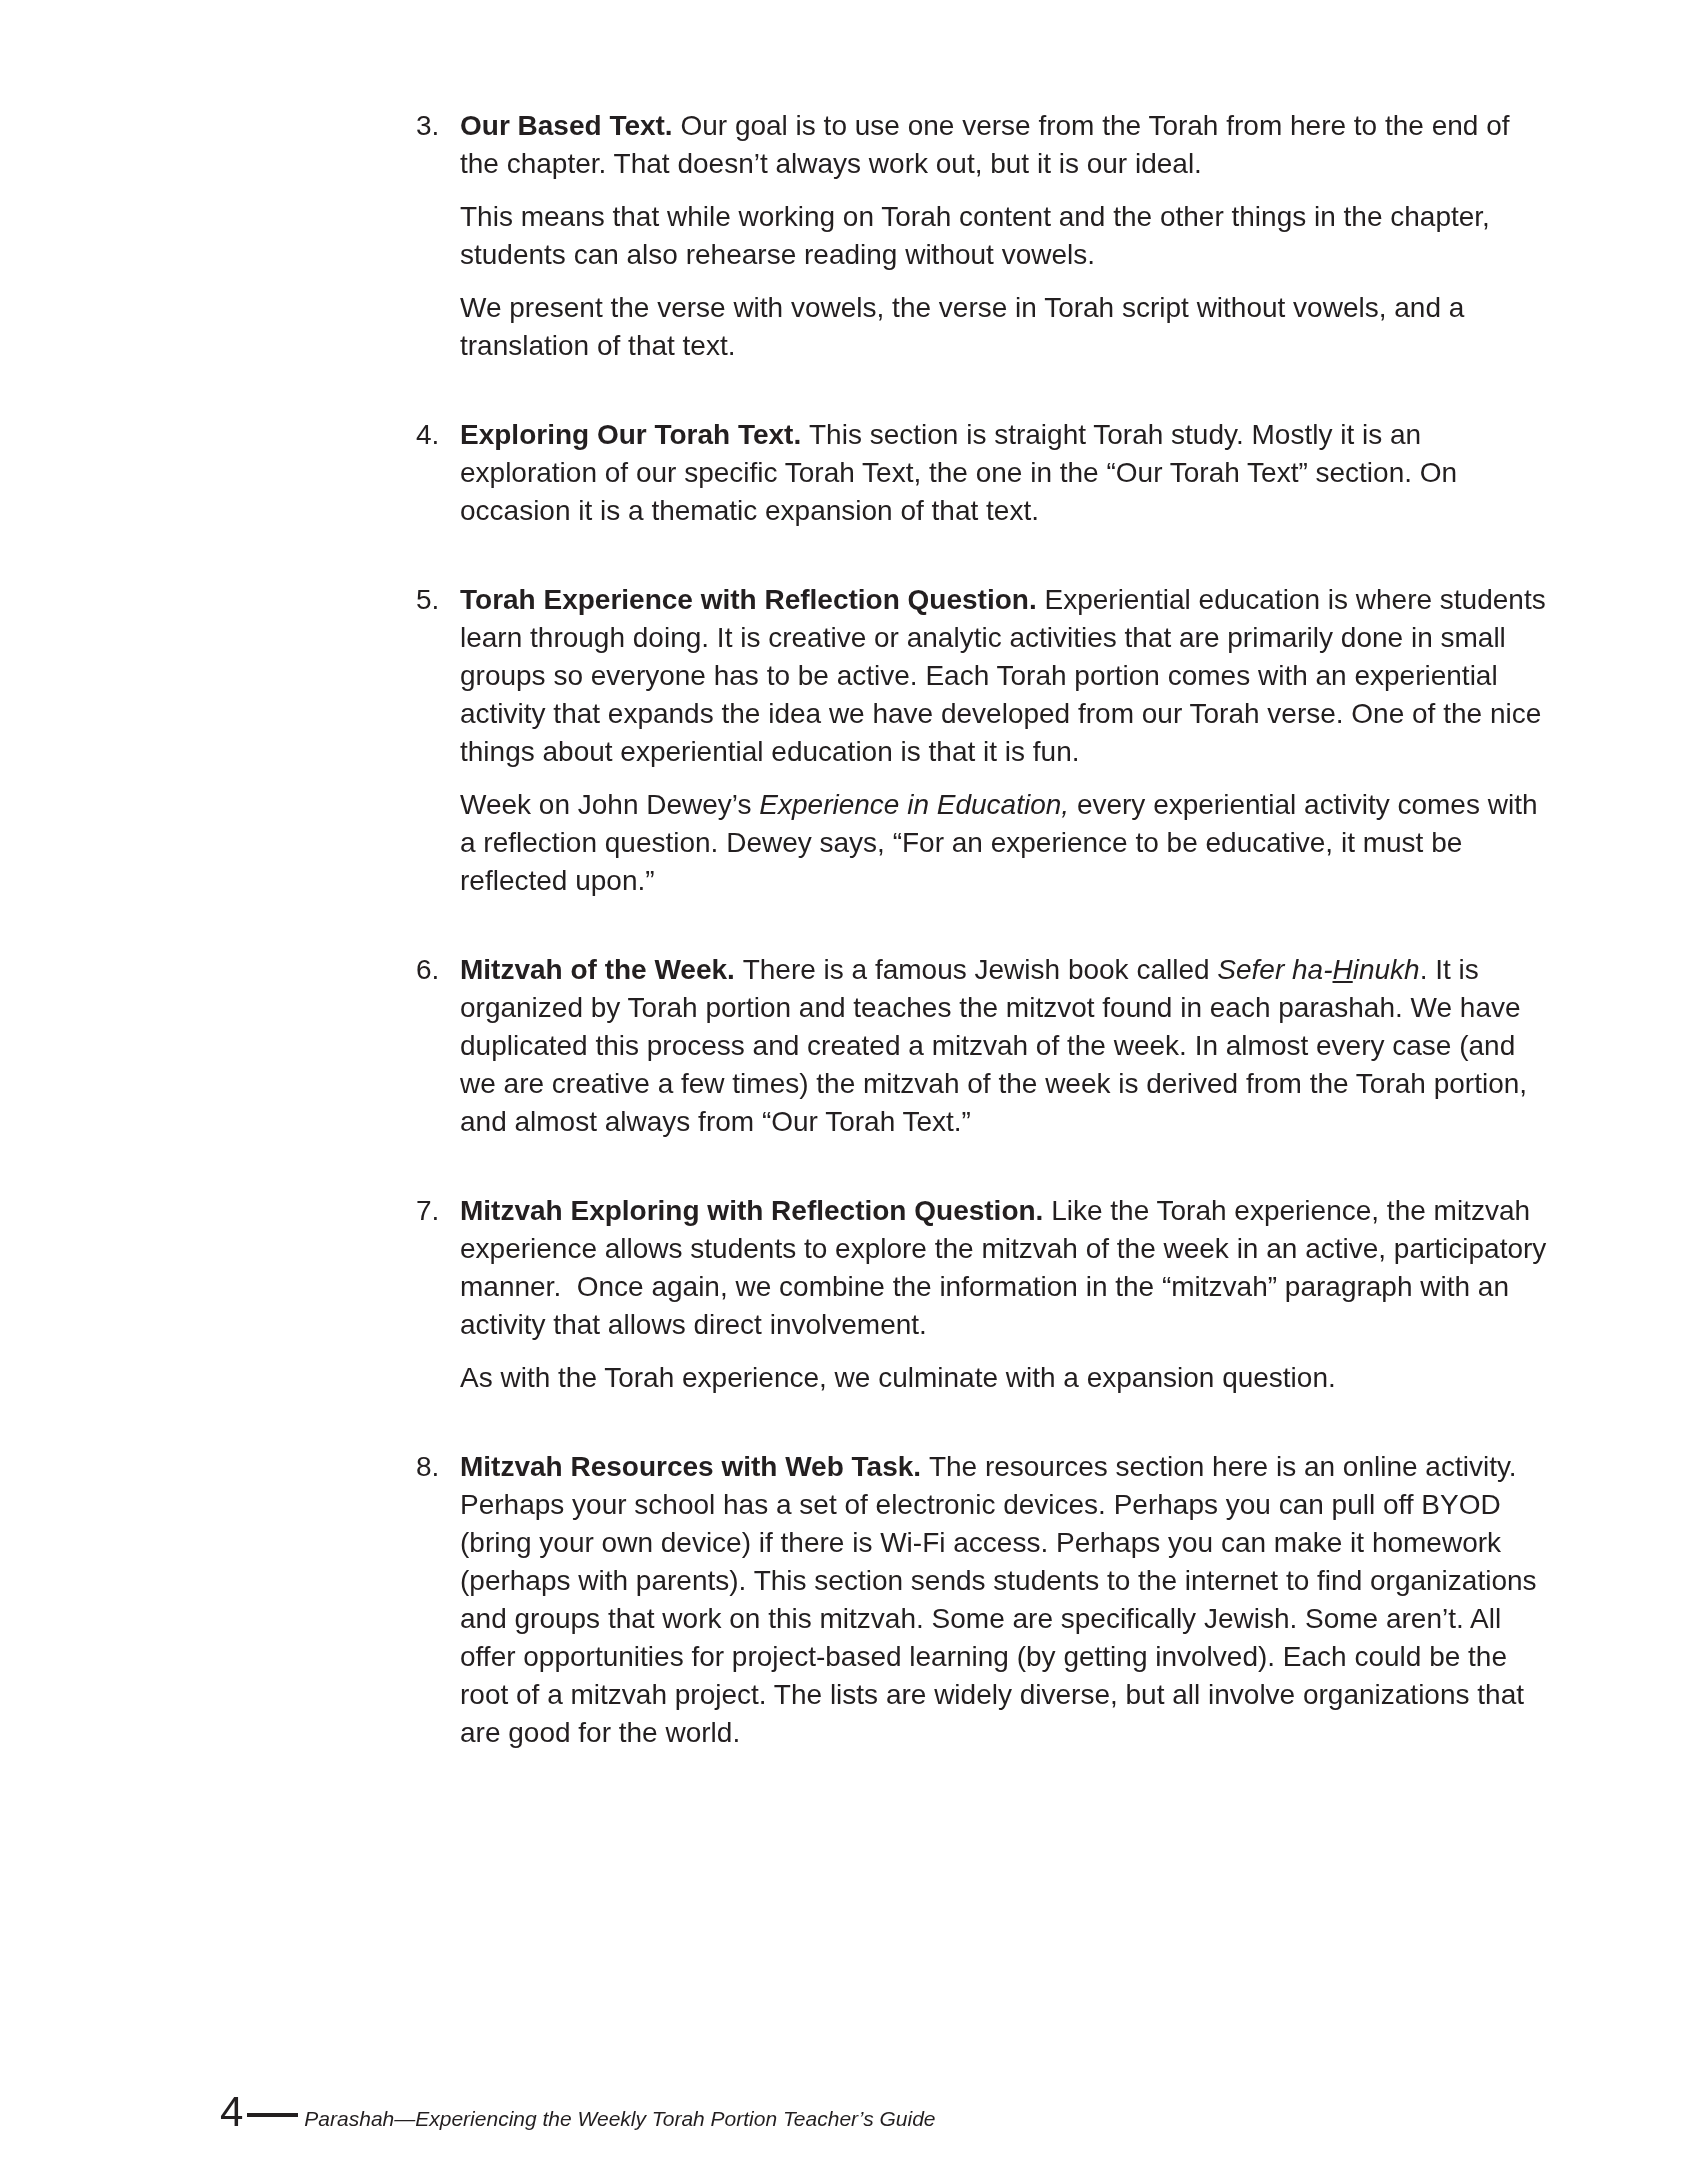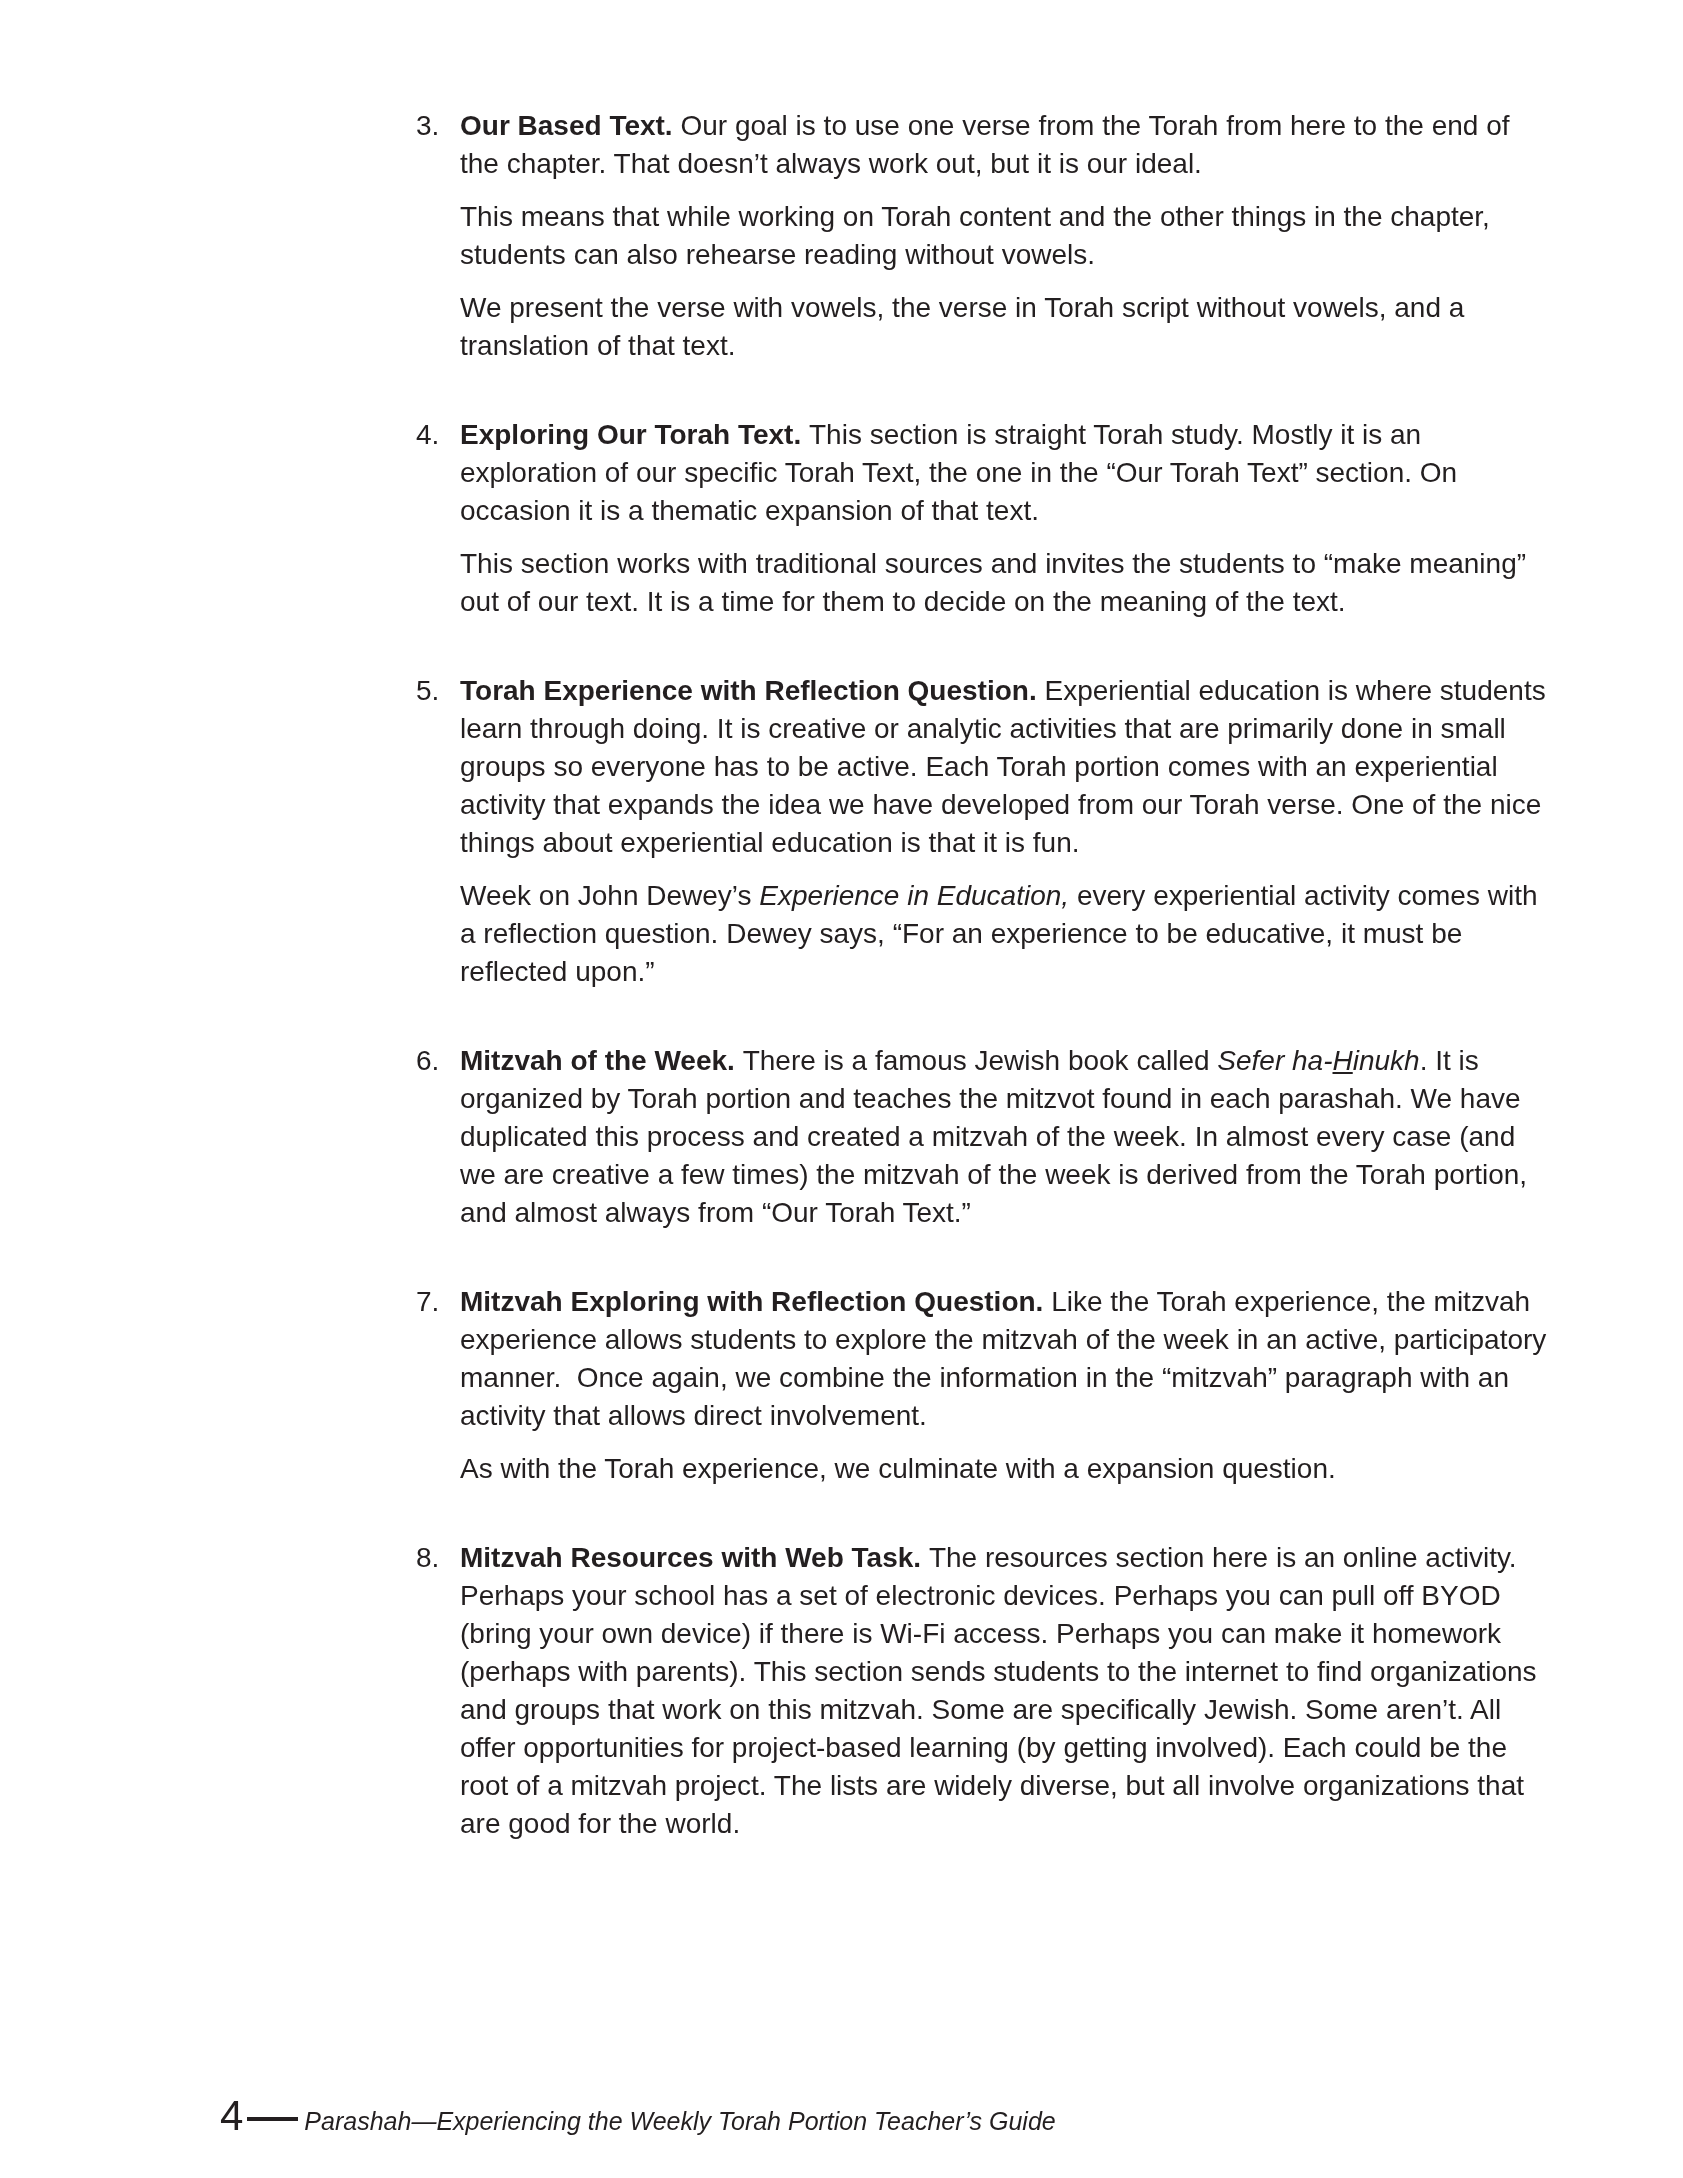--- a/index.html
+++ b/index.html
@@ -68,21 +68,21 @@
   }
   .footer .footer-rule {
     display: inline-block;
     width: 51px;
     height: 4px;
     background: #231f20;
     margin: 0 6px 0 4px;
     transform: translateY(-9px);
   }
   .footer .footer-title {
-    font-size: 25px;
+    font-size: 21px;
     font-style: italic;
     margin-top: 32px;
   }
 </style>
 </head>
 <body>
 
 <div class="page">
   <ol id="item-list" class="item-list">
       <li>
@@ -90,21 +90,20 @@
         <div class="item-content">
           <p><span class="item-title">Our Based Text. </span><span>Our goal is to use one verse from the Torah from here to the end of the chapter. That doesn’t always work out, but it is our ideal.</span></p>
           <p><span>This means that while working on Torah content and the other things in the chapter, students can also rehearse reading without vowels.</span></p>
           <p><span>We present the verse with vowels, the verse in Torah script without vowels, and a translation of that text.</span></p>
         </div>
       </li>
       <li>
         <span class="item-num">4.</span>
         <div class="item-content">
           <p><span class="item-title">Exploring Our Torah Text. </span><span>This section is straight Torah study. Mostly it is an exploration of our specific Torah Text, the one in the “Our Torah Text” section. On occasion it is a thematic expansion of that text.</span></p>
-          <p><span>This section works with traditional sources and invites the students to “make meaning” out of our text. It is a time for them to decide on the meaning of the text.</span></p>
         </div>
       </li>
       <li>
         <span class="item-num">5.</span>
         <div class="item-content">
           <p><span class="item-title">Torah Experience with Reflection Question. </span><span>Experiential education is where students learn through doing. It is creative or analytic activities that are primarily done in small groups so everyone has to be active. Each Torah portion comes with an experiential activity that expands the idea we have developed from our Torah verse. One of the nice things about experiential education is that it is fun.</span></p>
           <p><span>Week on John Dewey’s </span><span class="seg-i">Experience in Education,</span><span> every experiential activity comes with a reflection question. Dewey says, “For an experience to be educative, it must be reflected upon.”</span></p>
         </div>
       </li>
       <li>

